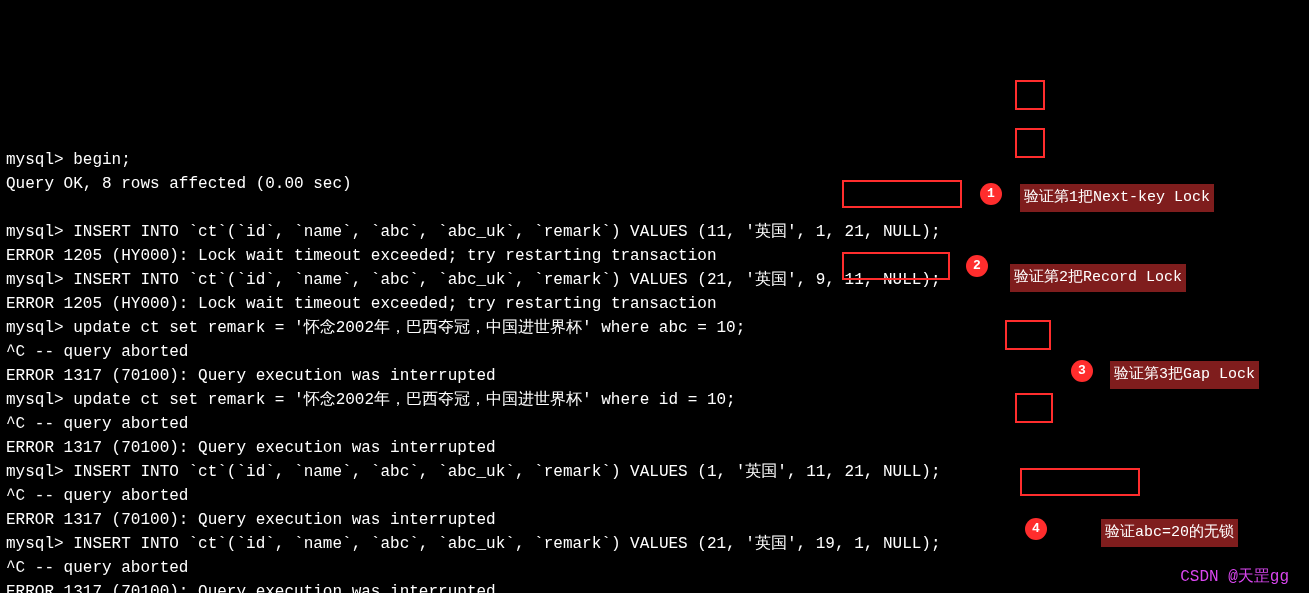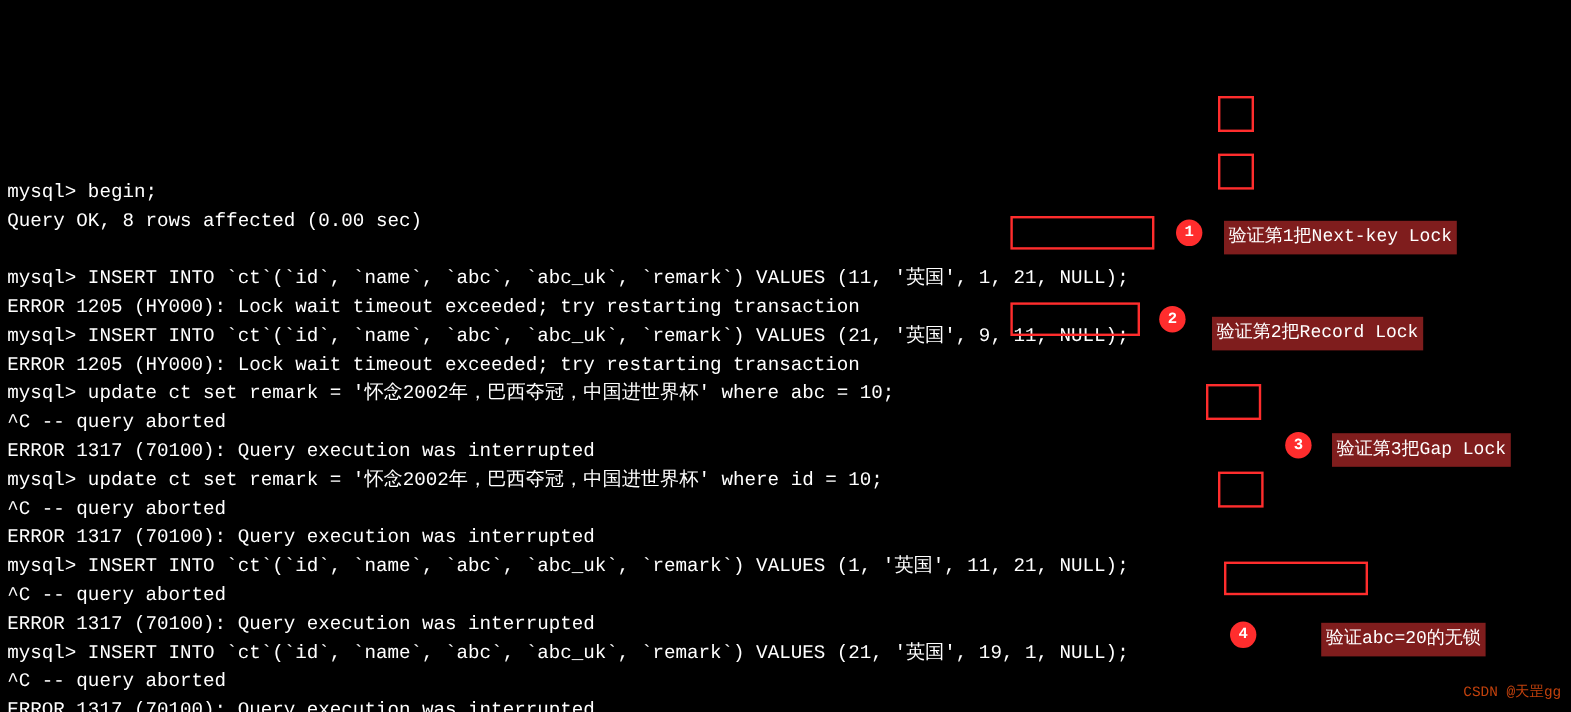--- a/index.html
+++ b/index.html
@@ -40,24 +40,24 @@
   }
   .anno {
     position: absolute;
     background: #7f1d1d;
     color: #fff;
     font-size: 15px;
     padding: 2px 4px;
   }
   .watermark {
     position: absolute;
-    right: 8px;
+    right: 20px;
     bottom: 4px;
-    color: #c2410c;
-    font-size: 12px;
+    color: #d946ef;
+    font-size: 16px;
   }
 </style>
 </head>
 <body>
 
 
 
 <div class="terminal">
 <span>mysql&gt; begin;</span>
 <span>Query OK, 8 rows affected (0.00 sec)</span>

